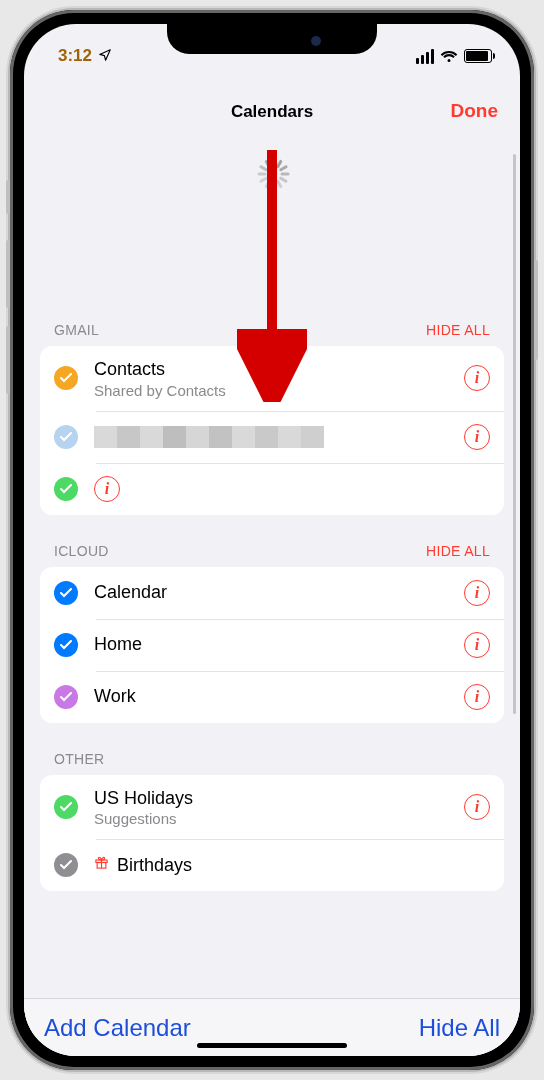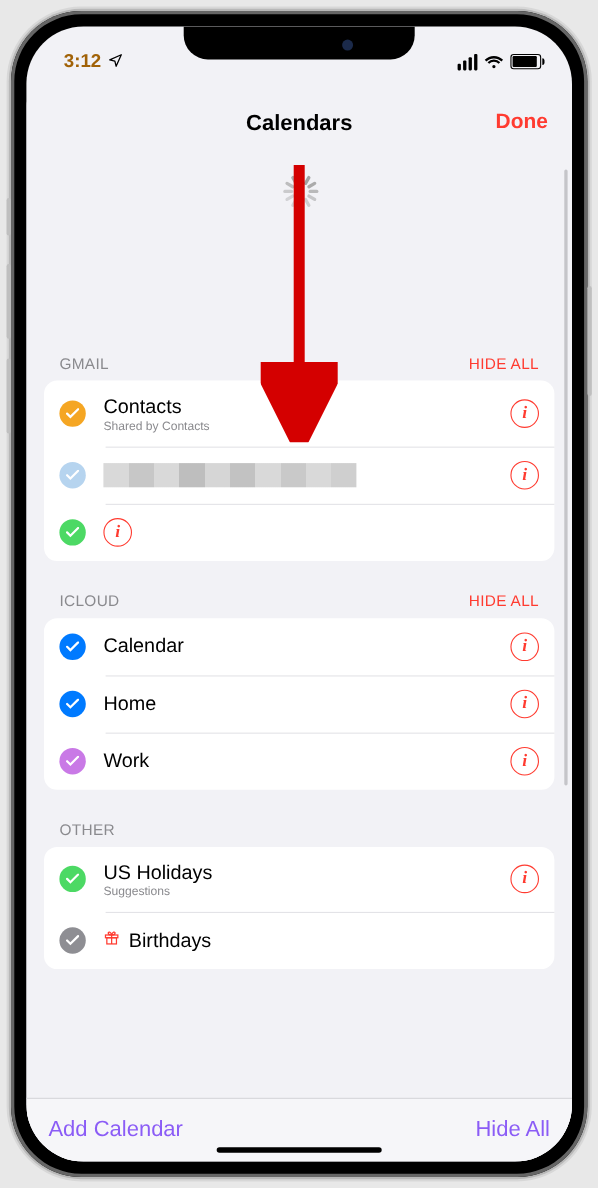--- a/index.html
+++ b/index.html
@@ -35,47 +35,47 @@
   .sig-bars span:nth-child(3){height:12px}
   .sig-bars span:nth-child(4){height:15px}
   .wifi-icon svg{display:block}
   .battery{width:28px;height:14px;border:1.5px solid #000;border-radius:3px;position:relative}
   .battery::after{content:"";position:absolute;right:-4px;top:3px;width:2px;height:6px;background:#000;border-radius:0 2px 2px 0}
   .battery-fill{position:absolute;left:1px;top:1px;bottom:1px;width:22px;background:#000;border-radius:1px}
 
   .modal{ flex:1; background:#f2f2f6; border-radius:14px 14px 0 0; margin-top:6px;
     display:flex; flex-direction:column; position:relative; overflow:hidden; }
   .modal-top{position:relative;height:60px;display:flex;align-items:center;justify-content:center}
-  .modal-title{font-size:20px;font-weight:600;color:#000}
+  .modal-title{font-size:17px;font-weight:600;color:#000}
   .done-btn{position:absolute;right:22px;top:18px;font-size:19px;font-weight:600;color:#ff3b30;background:none;border:none}
 
   .scroll{flex:1;overflow:hidden;padding:0 16px}
   .spinner-area{height:180px;display:flex;justify-content:center;align-items:flex-start;padding-top:16px;position:relative}
   .spinner{width:32px;height:32px;position:relative}
   .spinner span{position:absolute;left:50%;top:0;width:3px;height:9px;background:#999;border-radius:2px;transform-origin:50% 16px}
 
   .arrow-overlay{position:absolute; left:50%; top:60px; transform:translateX(-50%); z-index:40; pointer-events:none}
 
   .section-header{display:flex;justify-content:space-between;align-items:flex-end;padding:0 14px 8px 14px}
   .section-label{font-size:14px;color:#8a8a8e;letter-spacing:0.3px}
   .hide-all{font-size:14px;color:#ff3b30;background:none;border:none;letter-spacing:0.3px}
   .group{background:#fff;border-radius:12px;margin-bottom:28px}
   .row{display:flex;align-items:center;padding:12px 14px;position:relative;min-height:52px}
   .row + .row::before{content:"";position:absolute;top:0;left:56px;right:0;height:1px;background:#e3e3e7}
   .check{width:24px;height:24px;border-radius:50%;flex:0 0 24px;display:flex;align-items:center;justify-content:center;margin-right:16px}
   .check svg{display:block}
   .row-text{flex:1;min-width:0}
   .row-title{font-size:18px;color:#000;line-height:1.25;display:flex;align-items:center;gap:8px}
-  .row-sub{font-size:11px;color:#8a8a8e;margin-top:1px}
+  .row-sub{font-size:15px;color:#8a8a8e;margin-top:1px}
   .info-btn{width:26px;height:26px;border:1.6px solid #ff3b30;border-radius:50%;color:#ff3b30;background:none;display:flex;align-items:center;justify-content:center;font-family:Georgia,serif;font-style:italic;font-size:16px;font-weight:600;flex:0 0 26px}
   .redacted{width:230px;height:22px;background:linear-gradient(90deg,#d9d9d9 0 10%,#c7c7c7 10% 20%,#d9d9d9 20% 30%,#bebebe 30% 40%,#d6d6d6 40% 50%,#c2c2c2 50% 60%,#d9d9d9 60% 70%,#c9c9c9 70% 80%,#d9d9d9 80% 90%,#cfcfcf 90% 100%);filter:blur(0.4px)}
   .gift-icon{color:#ff3b30;font-size:15px}
 
   .toolbar{height:58px;border-top:1px solid #d6d6da;display:flex;align-items:center;justify-content:space-between;padding:0 20px;background:#f6f6f9}
-  .toolbar button{background:none;border:none;color:#8b5cf6;font-size:20px}
+  .toolbar button{background:none;border:none;color:#1d4ed8;font-size:24px}
   .home-indicator{position:absolute;bottom:8px;left:50%;transform:translateX(-50%);width:150px;height:5px;background:#000;border-radius:3px}
 
   
   .btn-side{position:absolute;background:#bfbfbf;border-radius:3px}
   .btn-left1{left:-4px;top:170px;width:4px;height:34px}
   .btn-left2{left:-4px;top:230px;width:4px;height:68px}
   .btn-left3{left:-4px;top:316px;width:4px;height:68px}
   .btn-right{right:-4px;top:250px;width:4px;height:100px}
   .scrollbar-thumb{position:absolute; right:4px; top:72px; width:3px; height:560px; background:#c5c5c9; border-radius:2px}
 </style>

